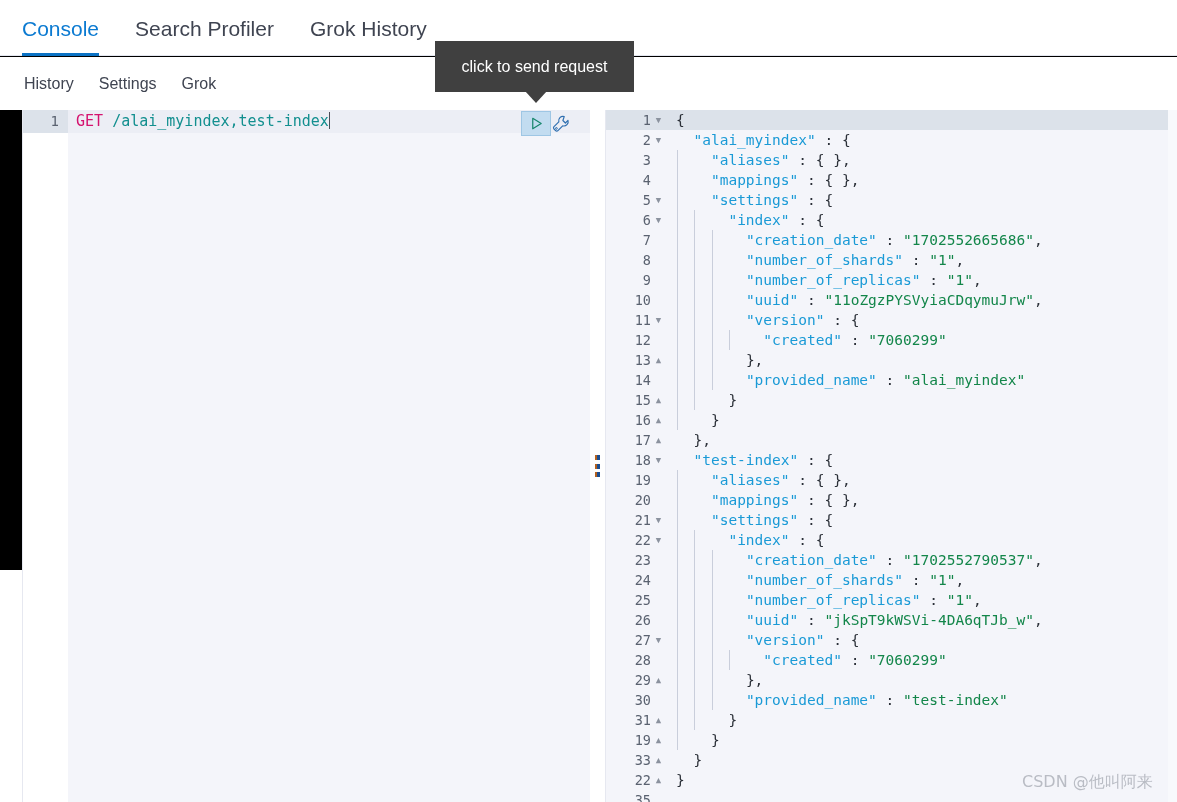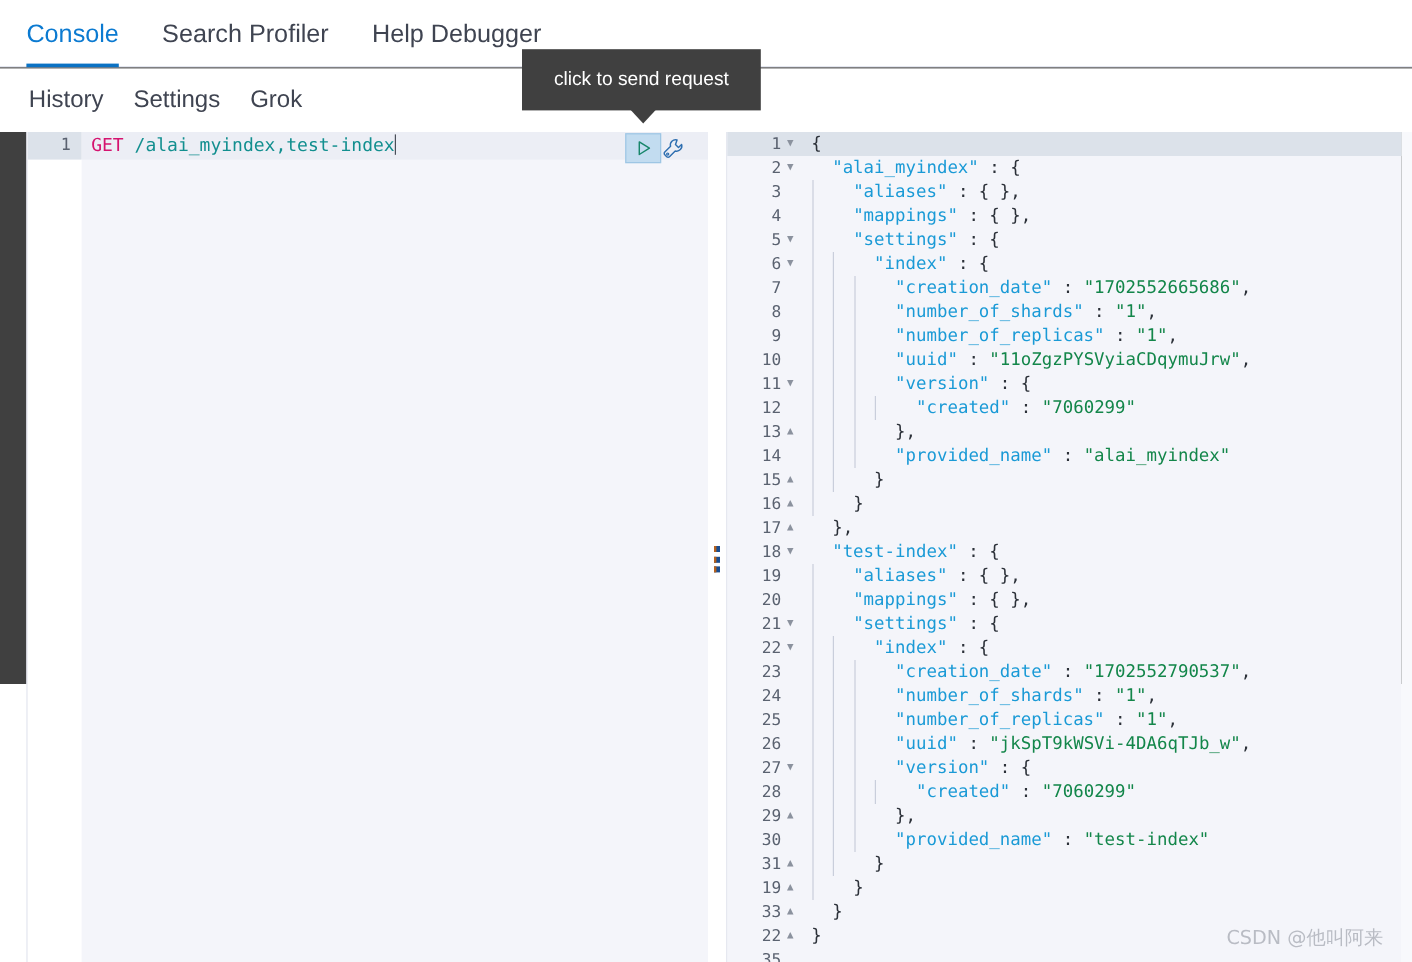--- a/index.html
+++ b/index.html
@@ -9,21 +9,21 @@
     height: 802px;
     overflow: hidden;
     background: #ffffff;
     font-family: "Liberation Sans", sans-serif;
   }
 
   #app {
     position: relative;
     width: 1177px;
     height: 570px;
-    background: #404040;
+    background: #000000;
   }
 
   
   .tabbar {
     position: absolute;
     left: 0; top: 0;
     width: 1177px; height: 56px;
     background: #ffffff;
     border-bottom: 1px solid #e3e6ef;
     display: flex;
@@ -54,21 +54,21 @@
   .menubar {
     position: absolute;
     left: 0; top: 57px;
     width: 1177px; height: 53px;
     background: #ffffff;
     display: flex;
     align-items: center;
     padding-left: 24px;
   }
   .menuitem {
-    font-size: 20px;
+    font-size: 16px;
     color: #3f4451;
     margin-right: 25px;
     white-space: nowrap;
     cursor: pointer;
   }
 
   
   .left-pane {
     position: absolute;
     left: 22px; top: 110px;
@@ -271,21 +271,21 @@
 <div id="app">
 
   <div class="tabbar">
     <div class="tab active">
       <span>Console</span>
     </div>
     <div class="tab">
       <span>Search Profiler</span>
     </div>
     <div class="tab">
-      <span>Help Debugger</span>
+      <span>Grok History</span>
     </div>
   </div>
 
   <div class="menubar">
     <div class="menuitem">History</div>
     <div class="menuitem">Settings</div>
     <div class="menuitem">Grok</div>
   </div>
 
   <div class="left-pane">

